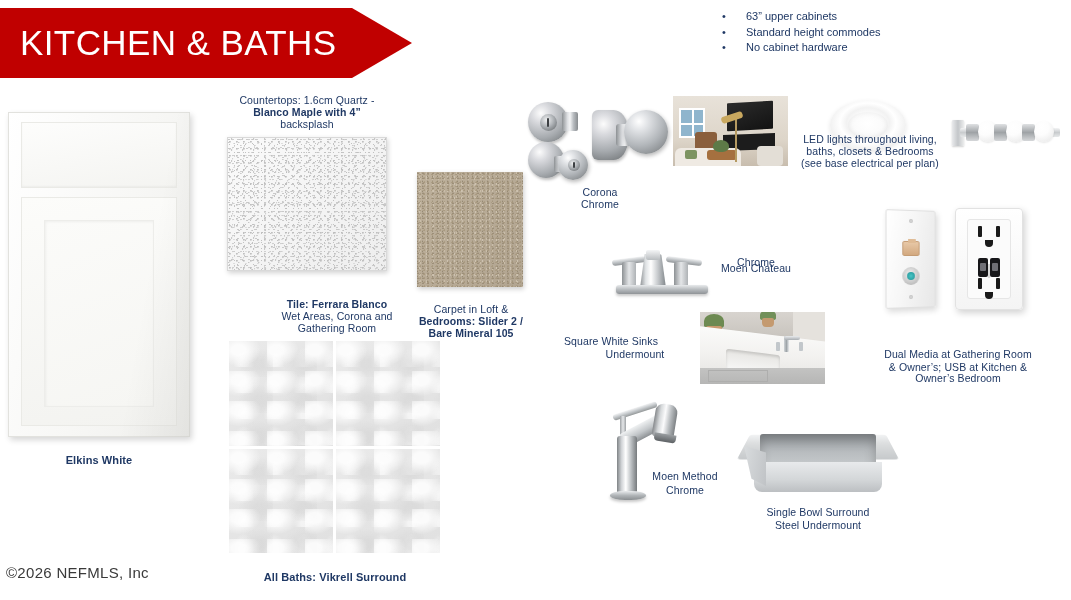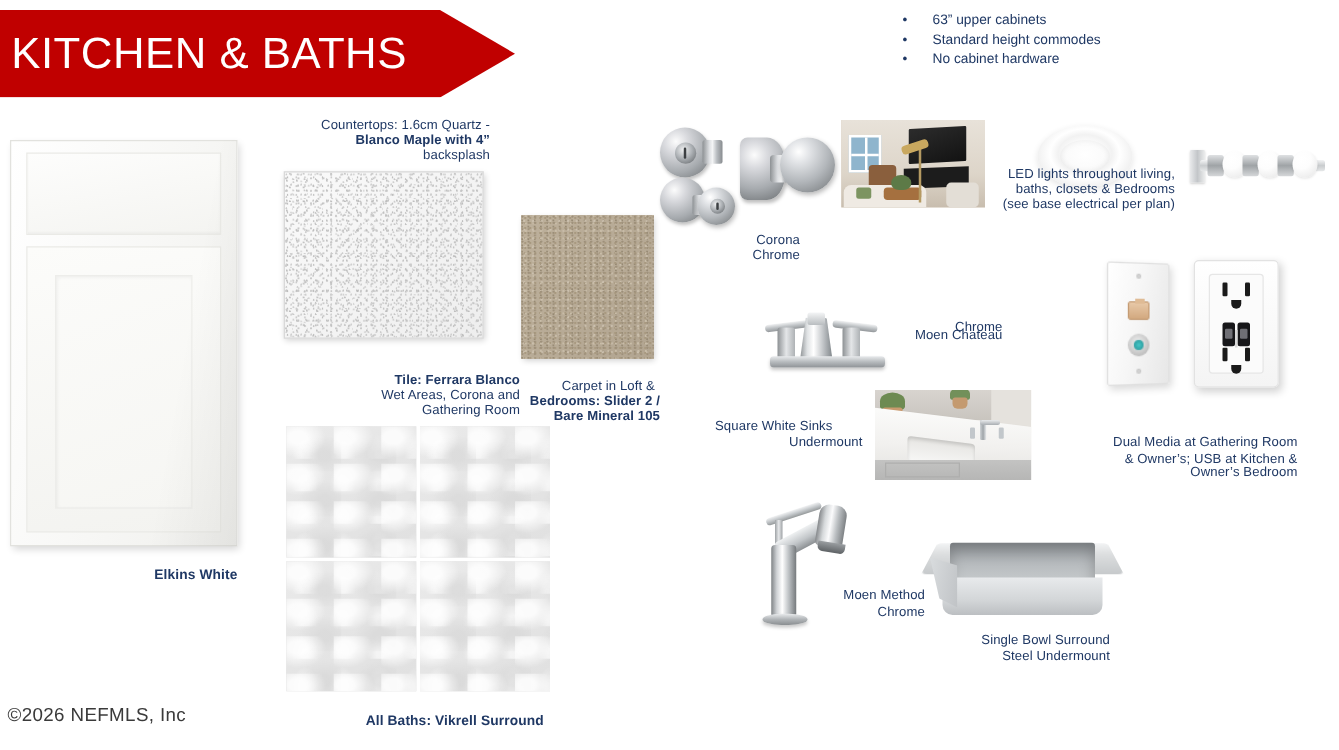--- a/index.html
+++ b/index.html
@@ -10,36 +10,36 @@
     overflow: hidden;
   }
   #board { position: relative; width: 1071px; height: 600px; background:#fff; }
 
   
   .cap {
     position: absolute;
     color: #1f3864;
     font-size: 10.5px;
     line-height: 12.6px;
-    text-align: right;
+    text-align: center;
     letter-spacing: .1px;
   }
   .cap b, .bold { font-weight: bold; }
 
   
   .banner {
     position: absolute; left: 0; top: 8px;
     width: 412px; height: 70px;
     background: #C00000;
     clip-path: polygon(0 0, 352px 0, 412px 35px, 352px 70px, 0 70px);
     display: flex; align-items: center;
   }
   .banner-text {
     color: #fff; font-size: 35px; letter-spacing: .4px;
-    padding-left: 9px; white-space: nowrap; font-weight: 400;
+    padding-left: 20px; white-space: nowrap; font-weight: 400;
   }
 
   
   .bullets { position: absolute; left: 722px; top: 11px; }
   .bullet-row { display: flex; align-items: baseline; margin-bottom: 4.5px; }
   .bullet-dot {
     color: #1f3864; font-size: 11px; width: 24px; text-align: left;
     line-height: 11px; flex: 0 0 24px;
   }
   .bullet-label { color: #1f3864; font-size: 11px; line-height: 11px; }

